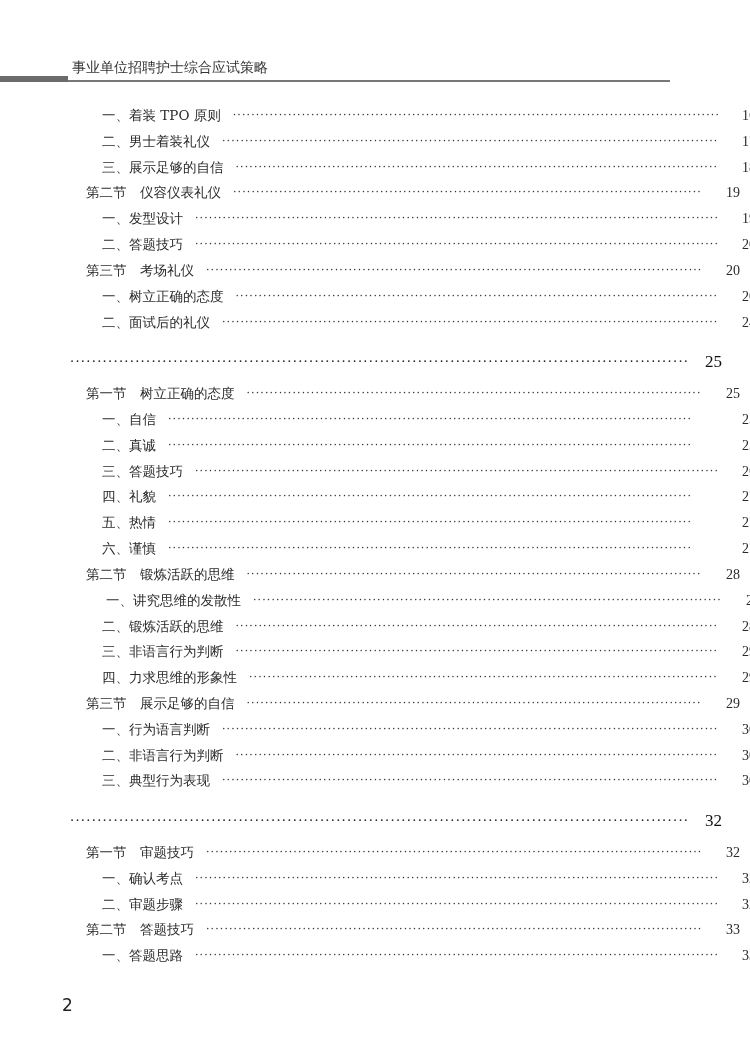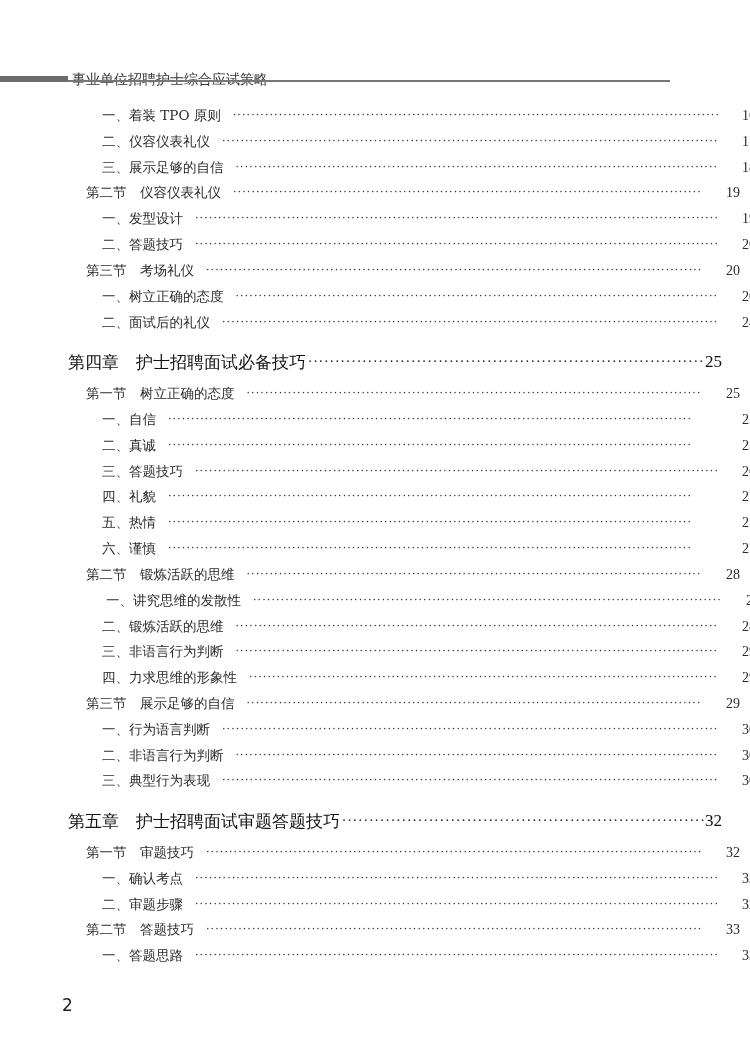--- a/index.html
+++ b/index.html
@@ -1,17 +1,17 @@
 <!DOCTYPE html>
 <html><head>
 <meta charset="utf-8">
 <style>
   html, body { margin:0; padding:0; background:#ffffff; }
   body { width:750px; height:1054px; position:relative; overflow:hidden; color:#222; }
-  .hdr-title { position:absolute; left:72px; top:59px; font-family:"DejaVu Sans", sans-serif; font-size:14px; color:#333; letter-spacing:0px;margin-top:12px; }
+  .hdr-title { position:absolute; left:72px; top:59px; font-family:"DejaVu Sans", sans-serif; font-size:14px; color:#333; letter-spacing:0px; }
   .hdr-thick { position:absolute; left:0; top:76px; width:68px; height:6px; background:#6b6b6b; }
   .hdr-thin { position:absolute; left:68px; top:80px; width:602px; height:2px; background:#777; }
   .toc-row { position:absolute; left:0; width:750px; height:24px; display:flex; align-items:center; font-family:"DejaVu Serif", serif; font-size:13.5px; color:#2a2a2a; }
   .toc-row .lbl { white-space:nowrap; flex:0 0 auto; }
   .toc-row .dots { flex:1 1 auto; overflow:hidden; white-space:nowrap; margin:0 10px 0 12px; letter-spacing:1.1px; font-size:11px; color:#333; line-height:24px; }
   .toc-row .pg { flex:0 0 auto; width:28px; text-align:right; font-family:"Liberation Serif", serif; font-size:14px; }
   .toc-row.section { padding-left:86px; }
   .toc-row.item { padding-left:102px; }
   .toc-row.item.indent2 { padding-left:106px; }
   .toc-row.section .inner, .toc-row.item .inner { display:flex; align-items:center; width:100%; padding-right:96px; box-sizing:border-box; }
@@ -34,21 +34,21 @@
 <div id="toc">
     <div class="toc-row item" style="top: 104px;">
       <div class="inner">
         <span class="lbl">一、着装 TPO 原则</span>
         <span class="dots">··················································································································</span>
         <span class="pg">16</span>
       </div>
     </div>
     <div class="toc-row item" style="top: 130px;">
       <div class="inner">
-        <span class="lbl">二、仪容仪表礼仪</span>
+        <span class="lbl">二、男士着装礼仪</span>
         <span class="dots">··················································································································</span>
         <span class="pg">17</span>
       </div>
     </div>
     <div class="toc-row item" style="top: 156px;">
       <div class="inner">
         <span class="lbl">三、展示足够的自信</span>
         <span class="dots">··················································································································</span>
         <span class="pg">18</span>
       </div>
@@ -90,21 +90,20 @@
     </div>
     <div class="toc-row item" style="top: 311px;">
       <div class="inner">
         <span class="lbl">二、面试后的礼仪</span>
         <span class="dots">··················································································································</span>
         <span class="pg">24</span>
       </div>
     </div>
     <div class="toc-row chapter" style="top: 347px;">
       <div class="inner">
-        <span class="lbl">第四章　护士招聘面试必备技巧</span>
         <span class="dots">··················································································································</span>
         <span class="pg">25</span>
       </div>
     </div>
     <div class="toc-row section" style="top: 382px;">
       <div class="inner">
         <span class="lbl">第一节　树立正确的态度</span>
         <span class="dots">··················································································································</span>
         <span class="pg">25</span>
       </div>
@@ -209,21 +208,20 @@
     </div>
     <div class="toc-row item" style="top: 769px;">
       <div class="inner">
         <span class="lbl">三、典型行为表现</span>
         <span class="dots">··················································································································</span>
         <span class="pg">30</span>
       </div>
     </div>
     <div class="toc-row chapter" style="top: 806px;">
       <div class="inner">
-        <span class="lbl">第五章　护士招聘面试审题答题技巧</span>
         <span class="dots">··················································································································</span>
         <span class="pg">32</span>
       </div>
     </div>
     <div class="toc-row section" style="top: 841px;">
       <div class="inner">
         <span class="lbl">第一节　审题技巧</span>
         <span class="dots">··················································································································</span>
         <span class="pg">32</span>
       </div>

